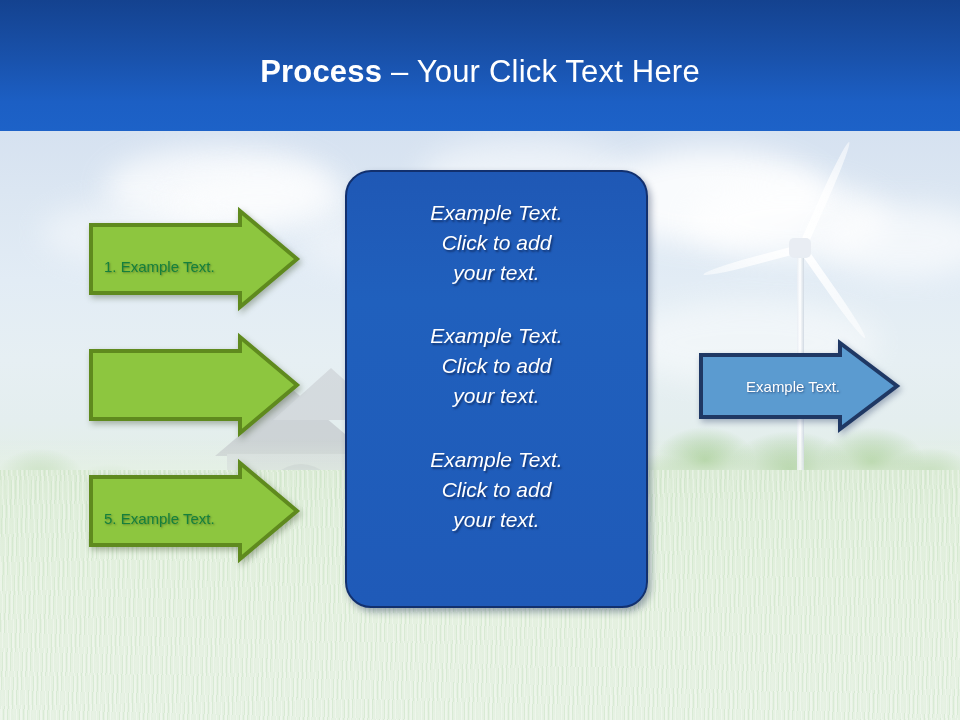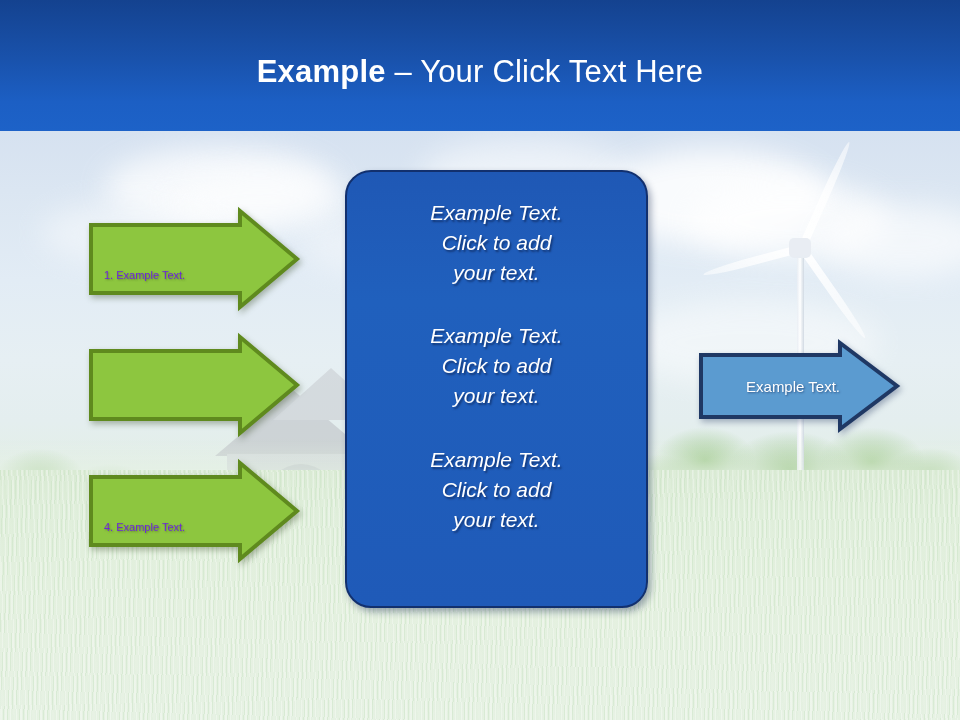--- a/index.html
+++ b/index.html
@@ -144,25 +144,25 @@
   .header-title .rest { font-weight:normal; }
 
   
   .garrow {
     position:absolute;
     width:212px; height:102px;
     z-index:8;
   }
   .garrow svg { display:block; overflow:visible; }
   .garrow .lbl {
-    position:absolute; left:16px; top:16px; height:102px;
+    position:absolute; left:16px; top:7px; height:102px;
     width:160px;
     display:flex; align-items:center;
-    font-size:11px;
-    color:#6d28d9;
+    font-size:15px;
+    color:#15803d;
     text-shadow:1px 1px 2px rgba(60,80,30,.55);
     white-space:nowrap;
   }
   .ga1 { left:88px; top:208px; }
   .ga2 { left:88px; top:334px; }
   .ga3 { left:88px; top:460px; }
 
   
   .panel {
     position:absolute;
@@ -241,42 +241,42 @@
     <div class="wall"></div>
     <div class="arch"></div>
     <div class="door"></div>
   </div>
 
   <div class="grass-fade"></div>
   <div class="grass"></div>
 
   <div class="header">
     <div class="header-title">
-      <span class="strong">Example </span><span class="rest">– Your Click Text Here</span>
+      <span class="strong">Process </span><span class="rest">– Your Click Text Here</span>
     </div>
   </div>
 
   <div class="garrow ga1">
     <svg width="212" height="102" viewBox="0 0 212 102">
       <polygon points="3,17 152,17 152,3 209,51 152,99 152,85 3,85" fill="#8dc63f" stroke="#5f8a1e" stroke-width="4" stroke-linejoin="miter" style="filter:drop-shadow(2px 3px 3px rgba(40,60,20,.35))"></polygon>
     </svg>
     <div class="lbl">1.  Example Text.</div>
   </div>
 
   <div class="garrow ga2">
     <svg width="212" height="102" viewBox="0 0 212 102">
       <polygon points="3,17 152,17 152,3 209,51 152,99 152,85 3,85" fill="#8dc63f" stroke="#5f8a1e" stroke-width="4" stroke-linejoin="miter" style="filter:drop-shadow(2px 3px 3px rgba(40,60,20,.35))"></polygon>
     </svg>
   </div>
 
   <div class="garrow ga3">
     <svg width="212" height="102" viewBox="0 0 212 102">
       <polygon points="3,17 152,17 152,3 209,51 152,99 152,85 3,85" fill="#8dc63f" stroke="#5f8a1e" stroke-width="4" stroke-linejoin="miter" style="filter:drop-shadow(2px 3px 3px rgba(40,60,20,.35))"></polygon>
     </svg>
-    <div class="lbl">4.  Example Text.</div>
+    <div class="lbl">5.  Example Text.</div>
   </div>
 
   <div class="panel">
     <div class="panel-block">Example Text.
 Click  to add
 your text.</div>
     <div class="panel-block">Example Text.
 Click  to add
 your text.</div>
     <div class="panel-block">Example Text.

